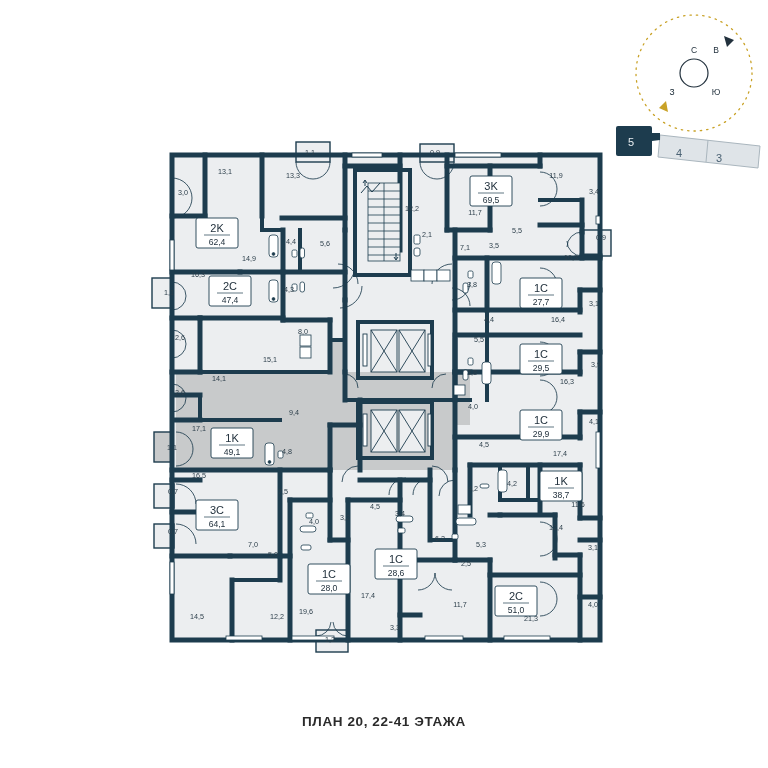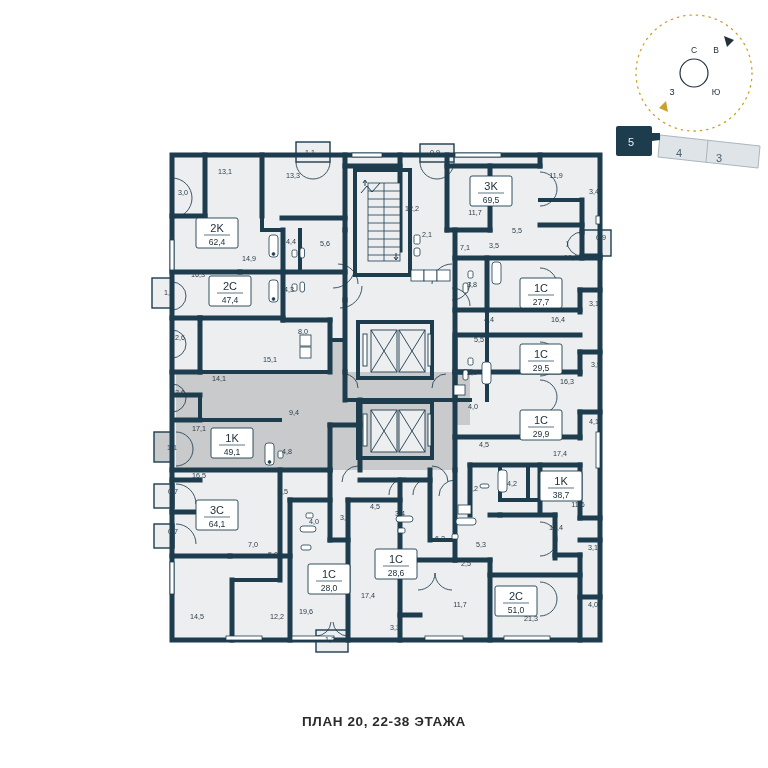--- a/index.html
+++ b/index.html
@@ -501,15 +501,15 @@
         <rect x="470" y="176" width="42" height="30" rx="2" fill="#ffffff" stroke="#1d3c4e" stroke-width="0.9"></rect>
         <text class="apt-type" x="491" y="190" text-anchor="middle">3K</text>
         <line x1="478" y1="193" x2="504" y2="193" stroke="#1d3c4e" stroke-width="0.7"></line>
         <text class="apt-area" x="491" y="203" text-anchor="middle">69,5</text>
       </g>
 
     </g>
 
   </svg>
 
-  <div class="caption">ПЛАН 20, 22-38 ЭТАЖА</div>
+  <div class="caption">ПЛАН 20, 22-41 ЭТАЖА</div>
 
 </div>
 
 </body></html>

